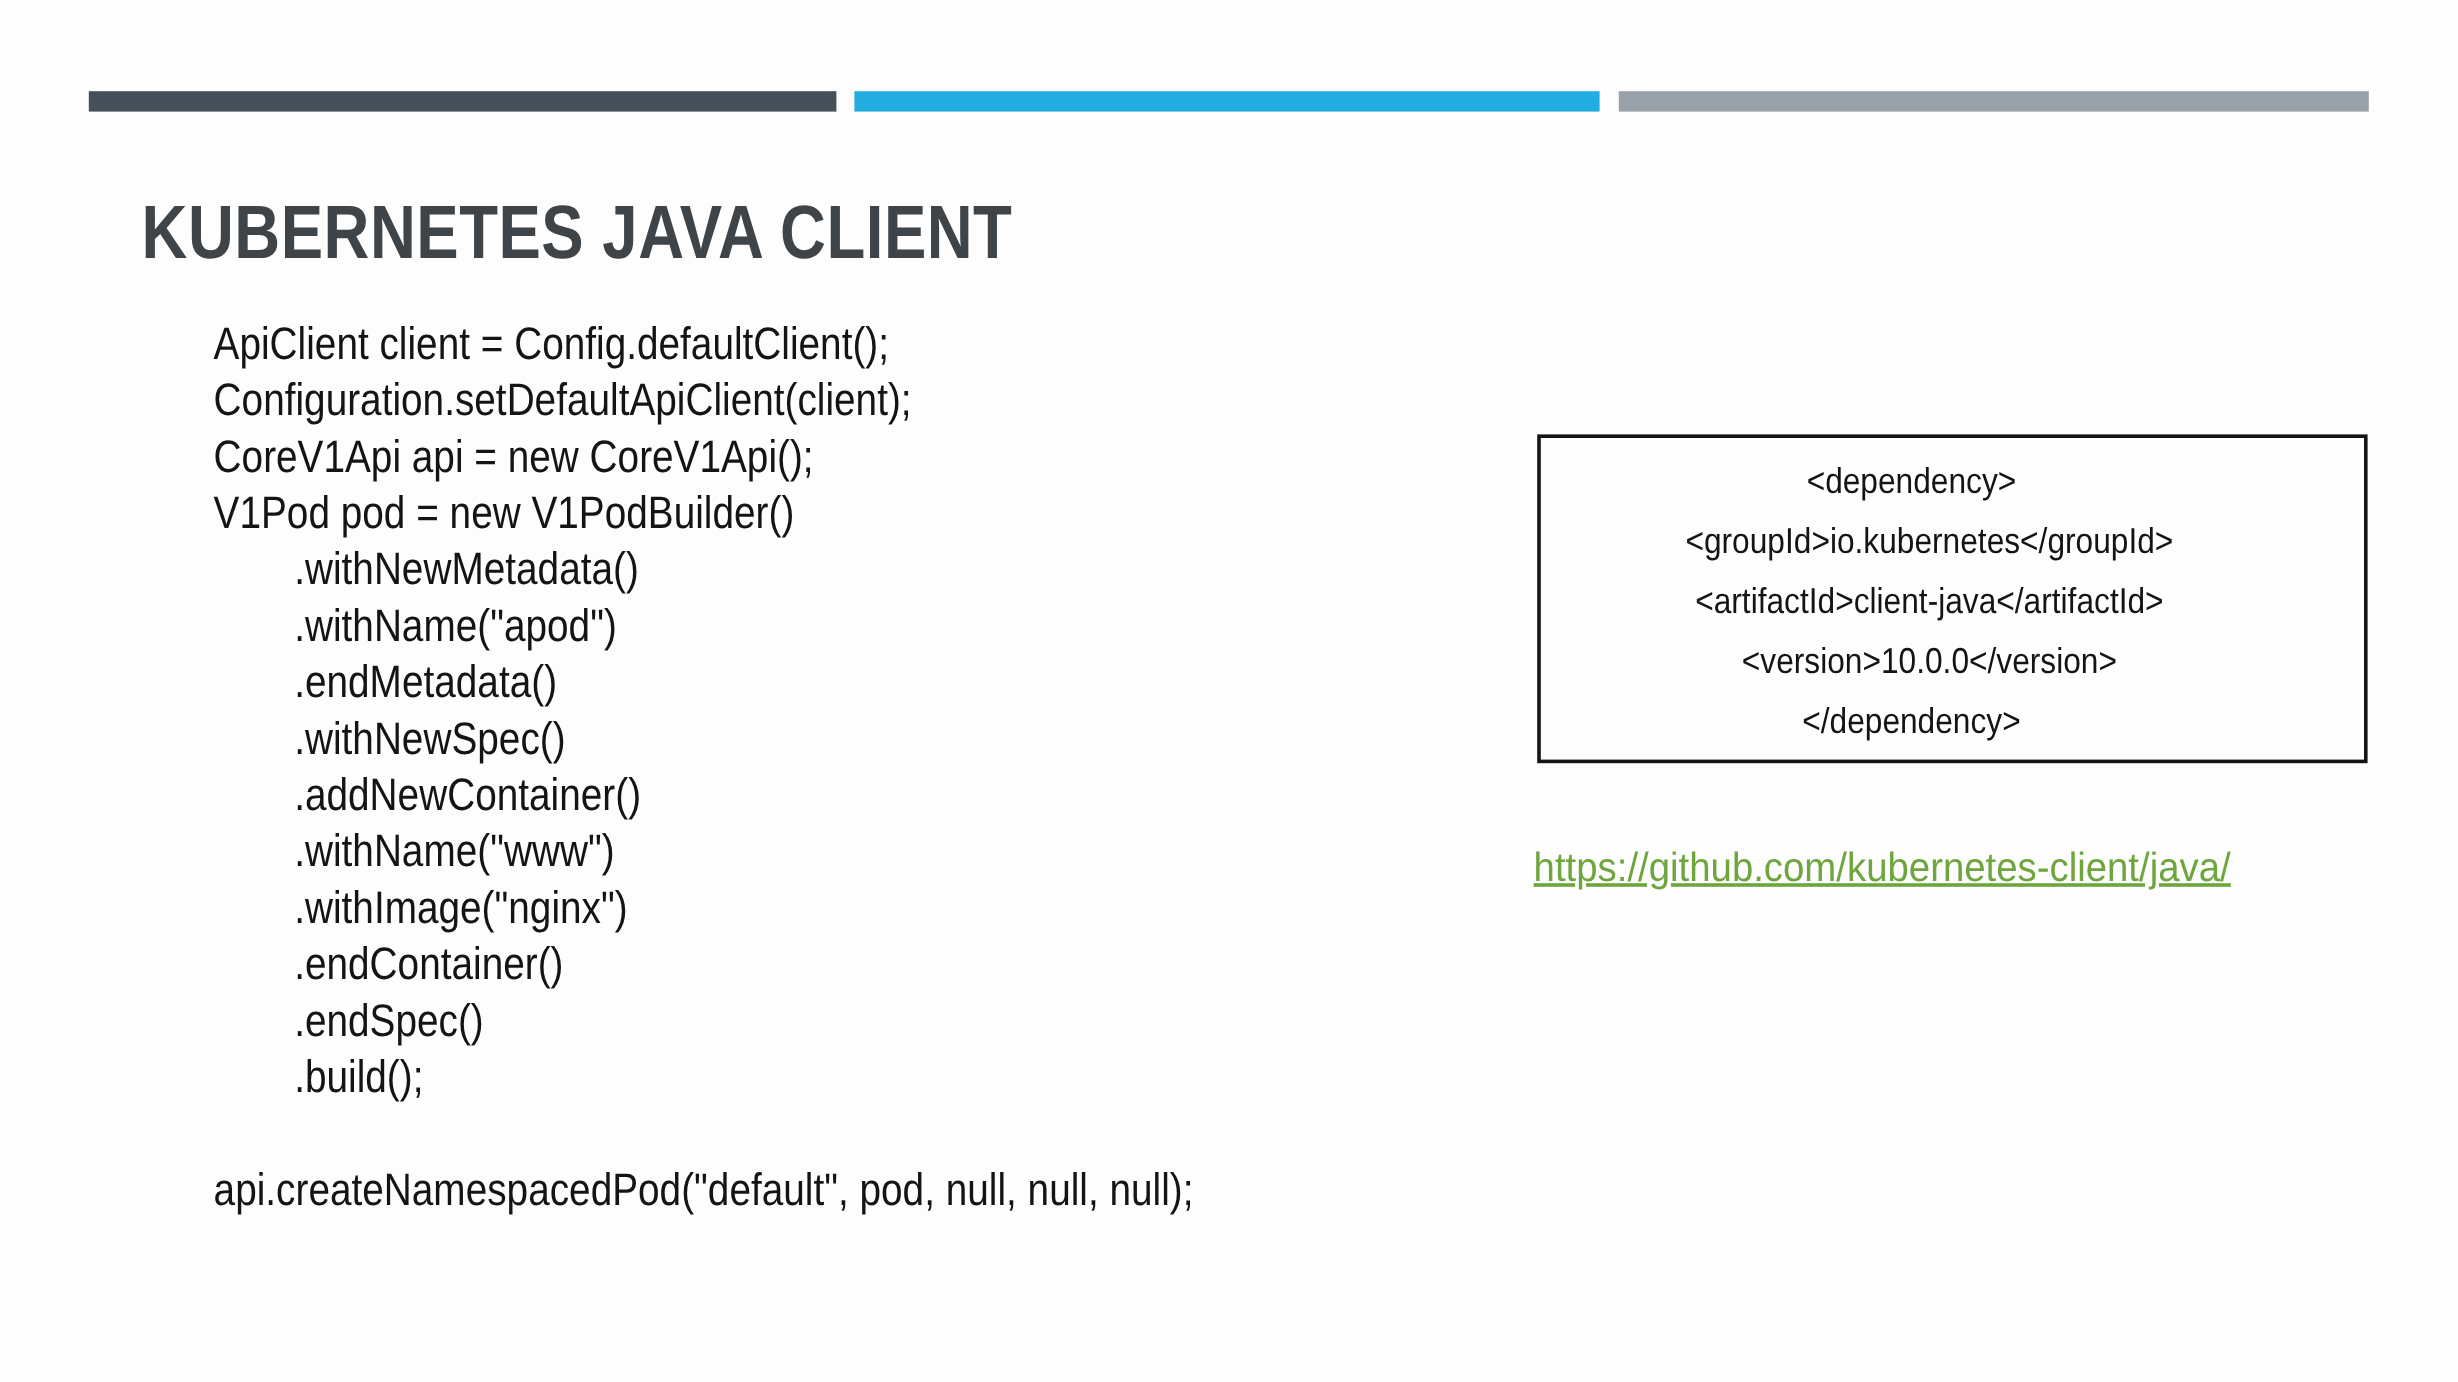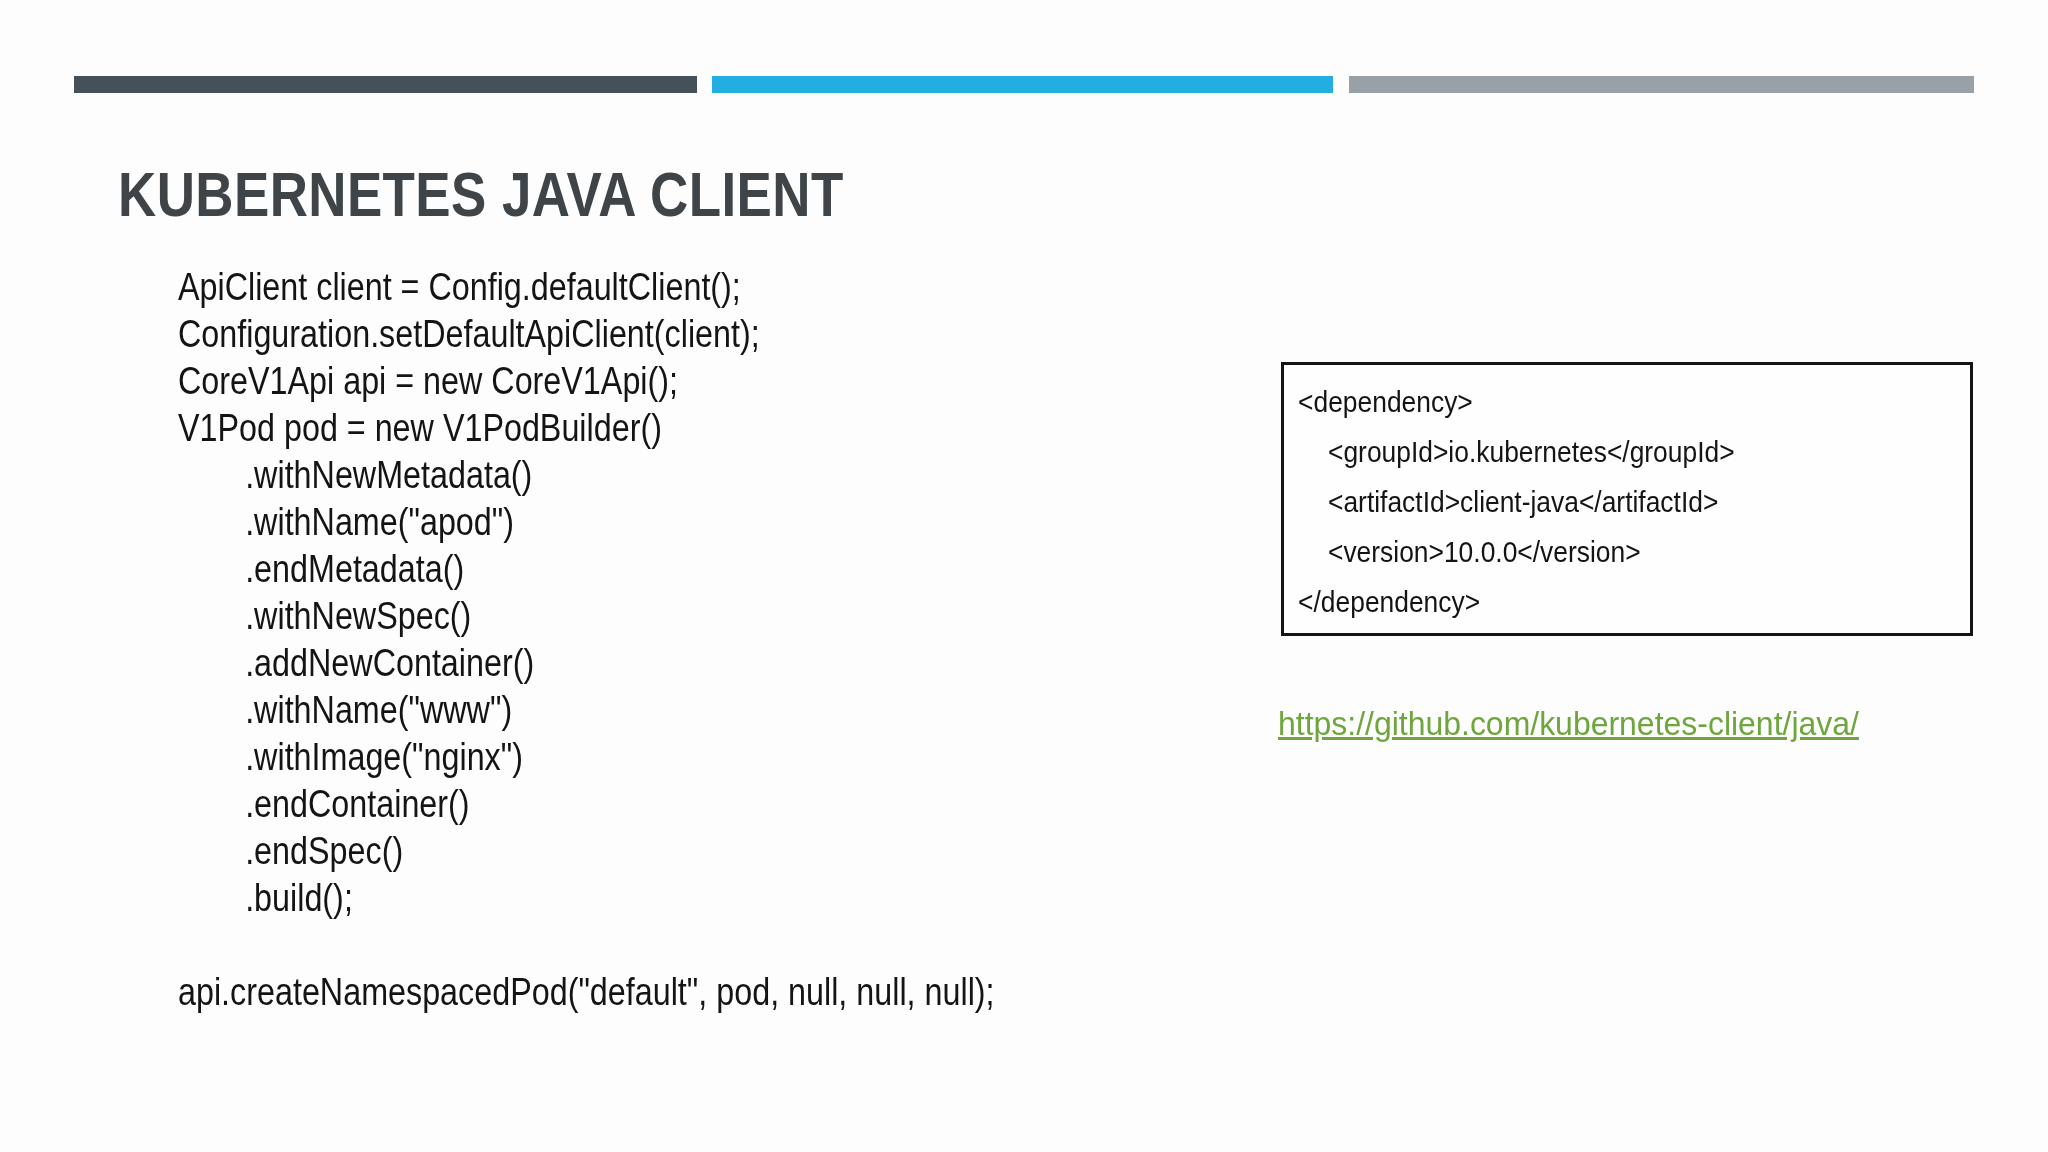--- a/index.html
+++ b/index.html
@@ -47,20 +47,21 @@
   .code-line.indent-1 { padding-left: 79px; }
 
   .depbox {
     position: absolute;
     left: 1281px;
     top: 362px;
     width: 692px;
     height: 274px;
     border: 3px solid #141414;
     background: #fefefe;
+    text-align: center;
   }
   .depbox-inner {
     transform: scaleX(0.88);
     transform-origin: left top;
     padding: 12px 0 0 16px;
     font-size: 30px;
     line-height: 50px;
     color: #141414;
     white-space: pre;
   }

